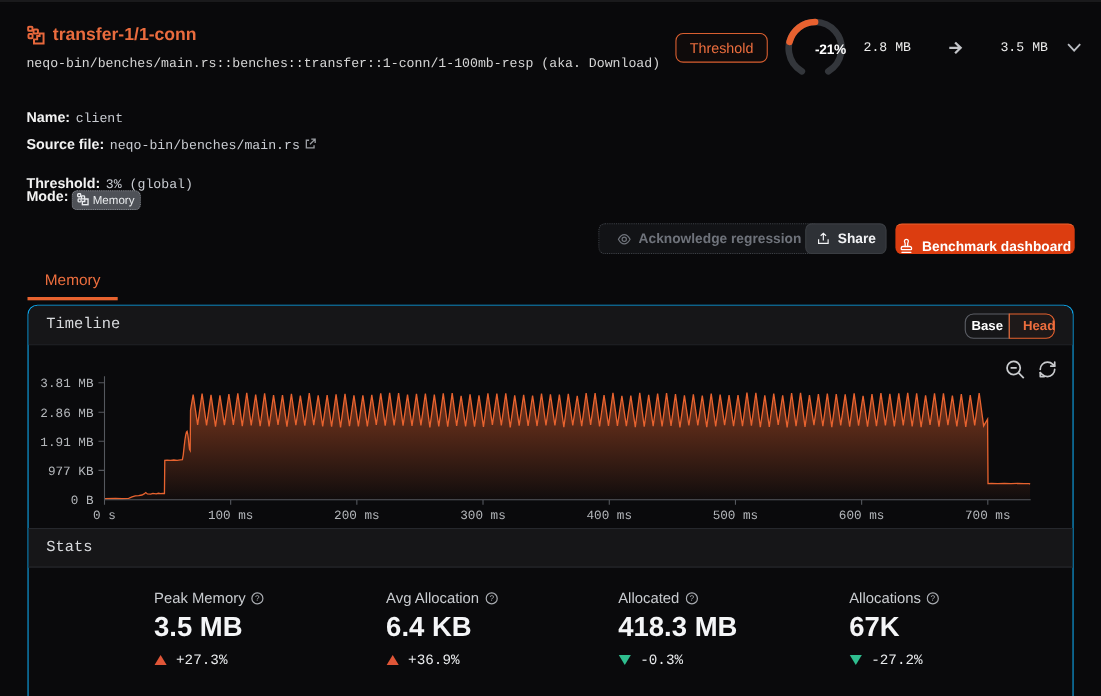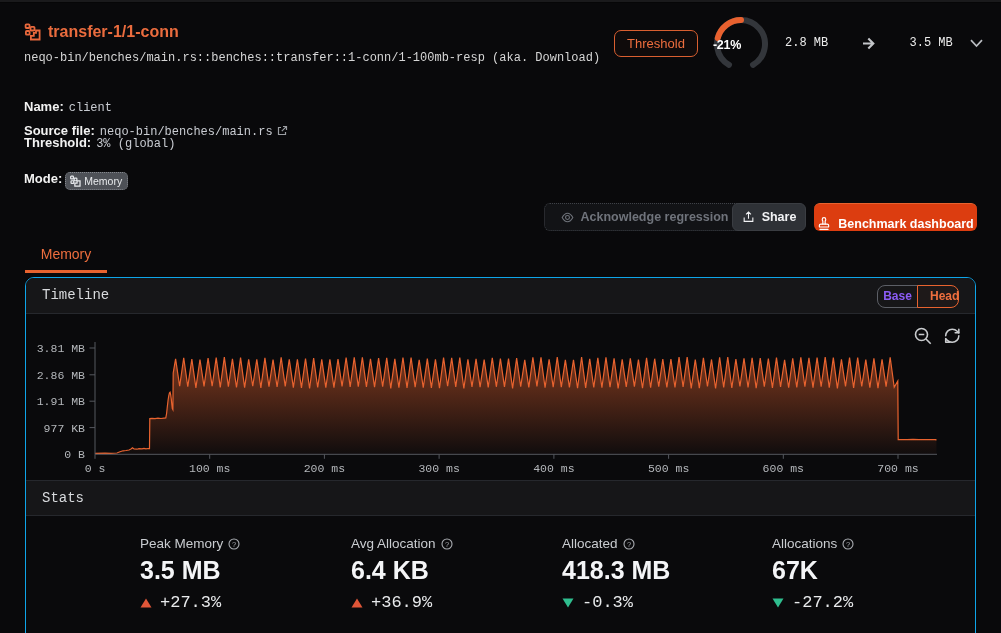--- a/index.html
+++ b/index.html
@@ -8,32 +8,32 @@
 #topstrip { position:absolute; left:0; top:0; width:1001px; height:3px; background:#1a1a1c; border-bottom:1px solid #060607; }
 
 
 #titleicon { position:absolute; left:24px; top:23px; }
 #title { position:absolute; left:48px; top:22.5px; font-size:16px; font-weight:bold; color:#ea6c3e; letter-spacing:0px; }
 #subtitle { position:absolute; left:24px; top:51px; font-family:"Liberation Mono",monospace; font-size:12px; color:#d6d6d6; }
 
 
 #regbadge { position:absolute; left:614px; top:30px; width:84px; height:27px; border:1px solid #d95f30; border-radius:7px; color:#ed6e3e; font-size:13px; font-weight:normal; text-align:center; line-height:25px; background:rgba(232,90,46,0.03); }
 #gauge { position:absolute; left:713px; top:16px; }
-#gaugetxt { position:absolute; left:713px; top:38px; width:56px; text-align:left; font-size:12.5px; font-weight:bold; color:#fff; letter-spacing:-0.3px; }
+#gaugetxt { position:absolute; left:713px; top:38px; width:56px; text-align:right; font-size:12.5px; font-weight:bold; color:#fff; letter-spacing:-0.3px; }
 #val1 { position:absolute; left:785px; top:36px; font-family:"Liberation Mono",monospace; font-size:12px; color:#ececec; }
 #arrow1 { position:absolute; left:861px; top:36px; }
 #val2 { position:absolute; left:909.5px; top:36px; font-family:"Liberation Mono",monospace; font-size:12px; color:#ececec; }
 #chev { position:absolute; left:969px; top:36px; }
 
 
 .metarow { position:absolute; left:24px; height:18px; font-size:13px; color:#f2f2f2; font-weight:bold; }
 .metarow .val { font-family:"Liberation Mono",monospace; font-weight:normal; color:#c9ccd2; margin-left:5px; font-size:12px; }
 #row1 { top:98.5px; }
 #row2 { top:123px; }
-#row3 { top:135px;text-align:center; }
+#row3 { top:159px;text-align:center; }
 #row4 { top:171px; }
 #modebadge { display:inline-block; vertical-align:-1.5px; margin-left:3px; height:18px; background:#4e5157; border:1px dotted #85888e; border-radius:5px; padding:0 5px 0 4px; font-weight:normal; font-size:10.5px; color:#e8eaec; line-height:16px; }
 #modebadge svg { vertical-align:-2.5px; margin-right:3px; }
 
 
 .btn { position:absolute; top:203px; height:28px; border-radius:6px; font-size:12.5px; font-weight:bold; white-space:nowrap; display:flex; align-items:center; justify-content:center; }
 #btnack { left:544px; width:201px; background:#121316; border:1px dotted #3e4147; color:#6f737b; }
 #btnshare { left:732px; width:74px; background:#2e3136; color:#f2f3f5; border:1px solid #3a3d42; }
 #btnbench { left:814px; width:163px; background:#dc3d10; color:#fff; border-top:1px solid #e8632f;align-items:flex-end; }
 .btn .ic { vertical-align:-2.5px; margin-right:7px; }
@@ -41,30 +41,30 @@
 .btn .lbl { display:flex; align-items:center; }
 
 
 #tab { position:absolute; left:25px; top:246px; width:82px; height:27px; text-align:center; color:#ed6e3e; font-size:14px; border-bottom:3px solid #e8632f; }
 
 
 #panel { position:absolute; left:25px; top:277px; width:951px; height:404px; border:1px solid #0ea5e9; border-radius:9px; background:#0a0a0c; }
 #tlhead { position:absolute; left:0; top:0; width:949px; height:36px; background:#161618; border-bottom:1px solid #26282d; border-radius:8px 8px 0 0; }
 #tlhead .t { position:absolute; left:16px; top:9px; font-family:"Liberation Mono",monospace; font-size:14px; color:#d8dadd; }
 #seg { position:absolute; right:16px; top:7px; height:23px; }
-#segbase { display:inline-block; width:41px; height:23px; border:1px solid #5c5f66; border-radius:8px 0 0 8px; color:#8b5cf6; font-size:12px; font-weight:bold; text-align:center; line-height:21px; }
+#segbase { display:inline-block; width:41px; height:23px; border:1px solid #5c5f66; border-radius:8px 0 0 8px; color:#ffffff; font-size:12px; font-weight:bold; text-align:center; line-height:21px; }
 #seghead { display:inline-block; width:42px; height:23px; border:1px solid #e8632f; border-radius:0 8px 8px 0; color:#ed6e3e; font-size:12px; font-weight:bold; text-align:center; line-height:21px; margin-left:-1px; background:rgba(232,90,46,0.04);padding-left:12px; }
 #chart { position:absolute; left:0; top:36px; width:951px; height:166px; }
 #statshead { position:absolute; left:0; top:202px; width:949px; height:36px; background:#161618; border-top:1px solid #26282d; border-bottom:1px solid #26282d; }
 #statshead .t { position:absolute; left:16px; top:9px; font-family:"Liberation Mono",monospace; font-size:14px; color:#d8dadd; }
 .stat { position:absolute; top:258px; }
 .stat .lab { font-size:13.5px; color:#c9ccd0; }
 .stat .lab svg { vertical-align:-2px; margin-left:5px; }
 .stat .value { font-size:25px; font-weight:bold; color:#f4f5f7; margin-top:5px; letter-spacing:0px; }
-.stat .delta { margin-top:8px; font-family:"Liberation Mono",monospace; font-size:17px; color:#e8eaec; }
+.stat .delta { margin-top:8px; font-family:"Liberation Mono",monospace; font-size:13px; color:#e8eaec; }
 .stat .delta svg { margin-right:8px; vertical-align:-1px; }
 #stat1 { left:114px; }
 #stat2 { left:325px; }
 #stat3 { left:536px; }
 #stat4 { left:746px; }
 </style></head>
 <body>
 <div id="page">
 <div id="topstrip"></div>
 

